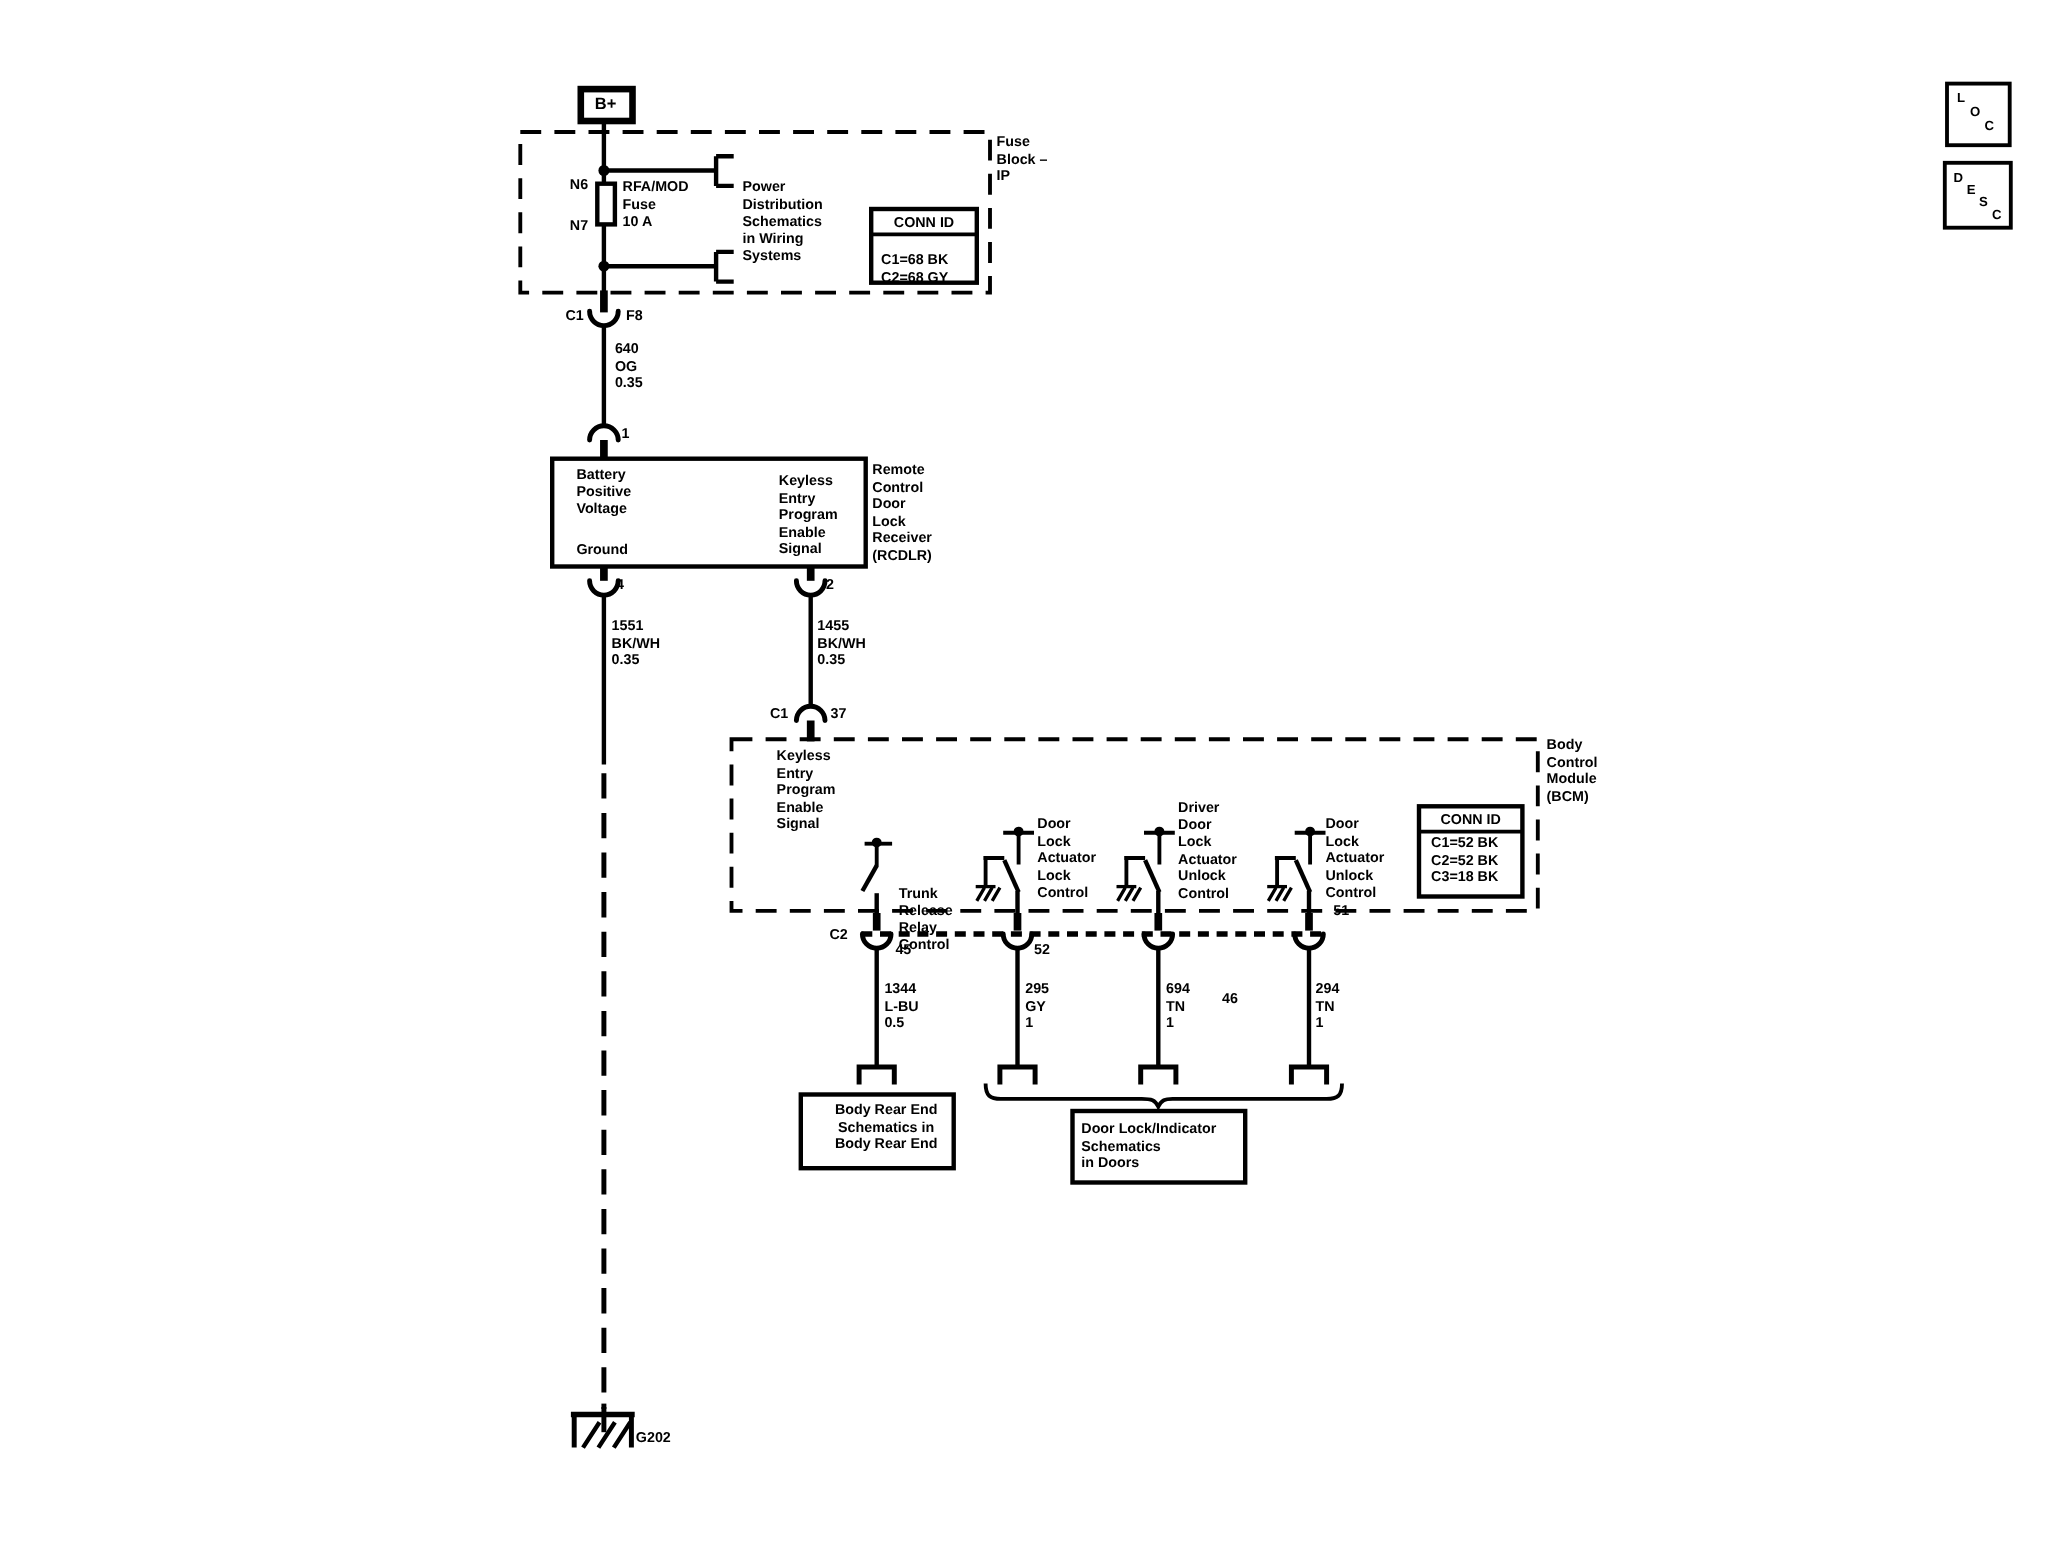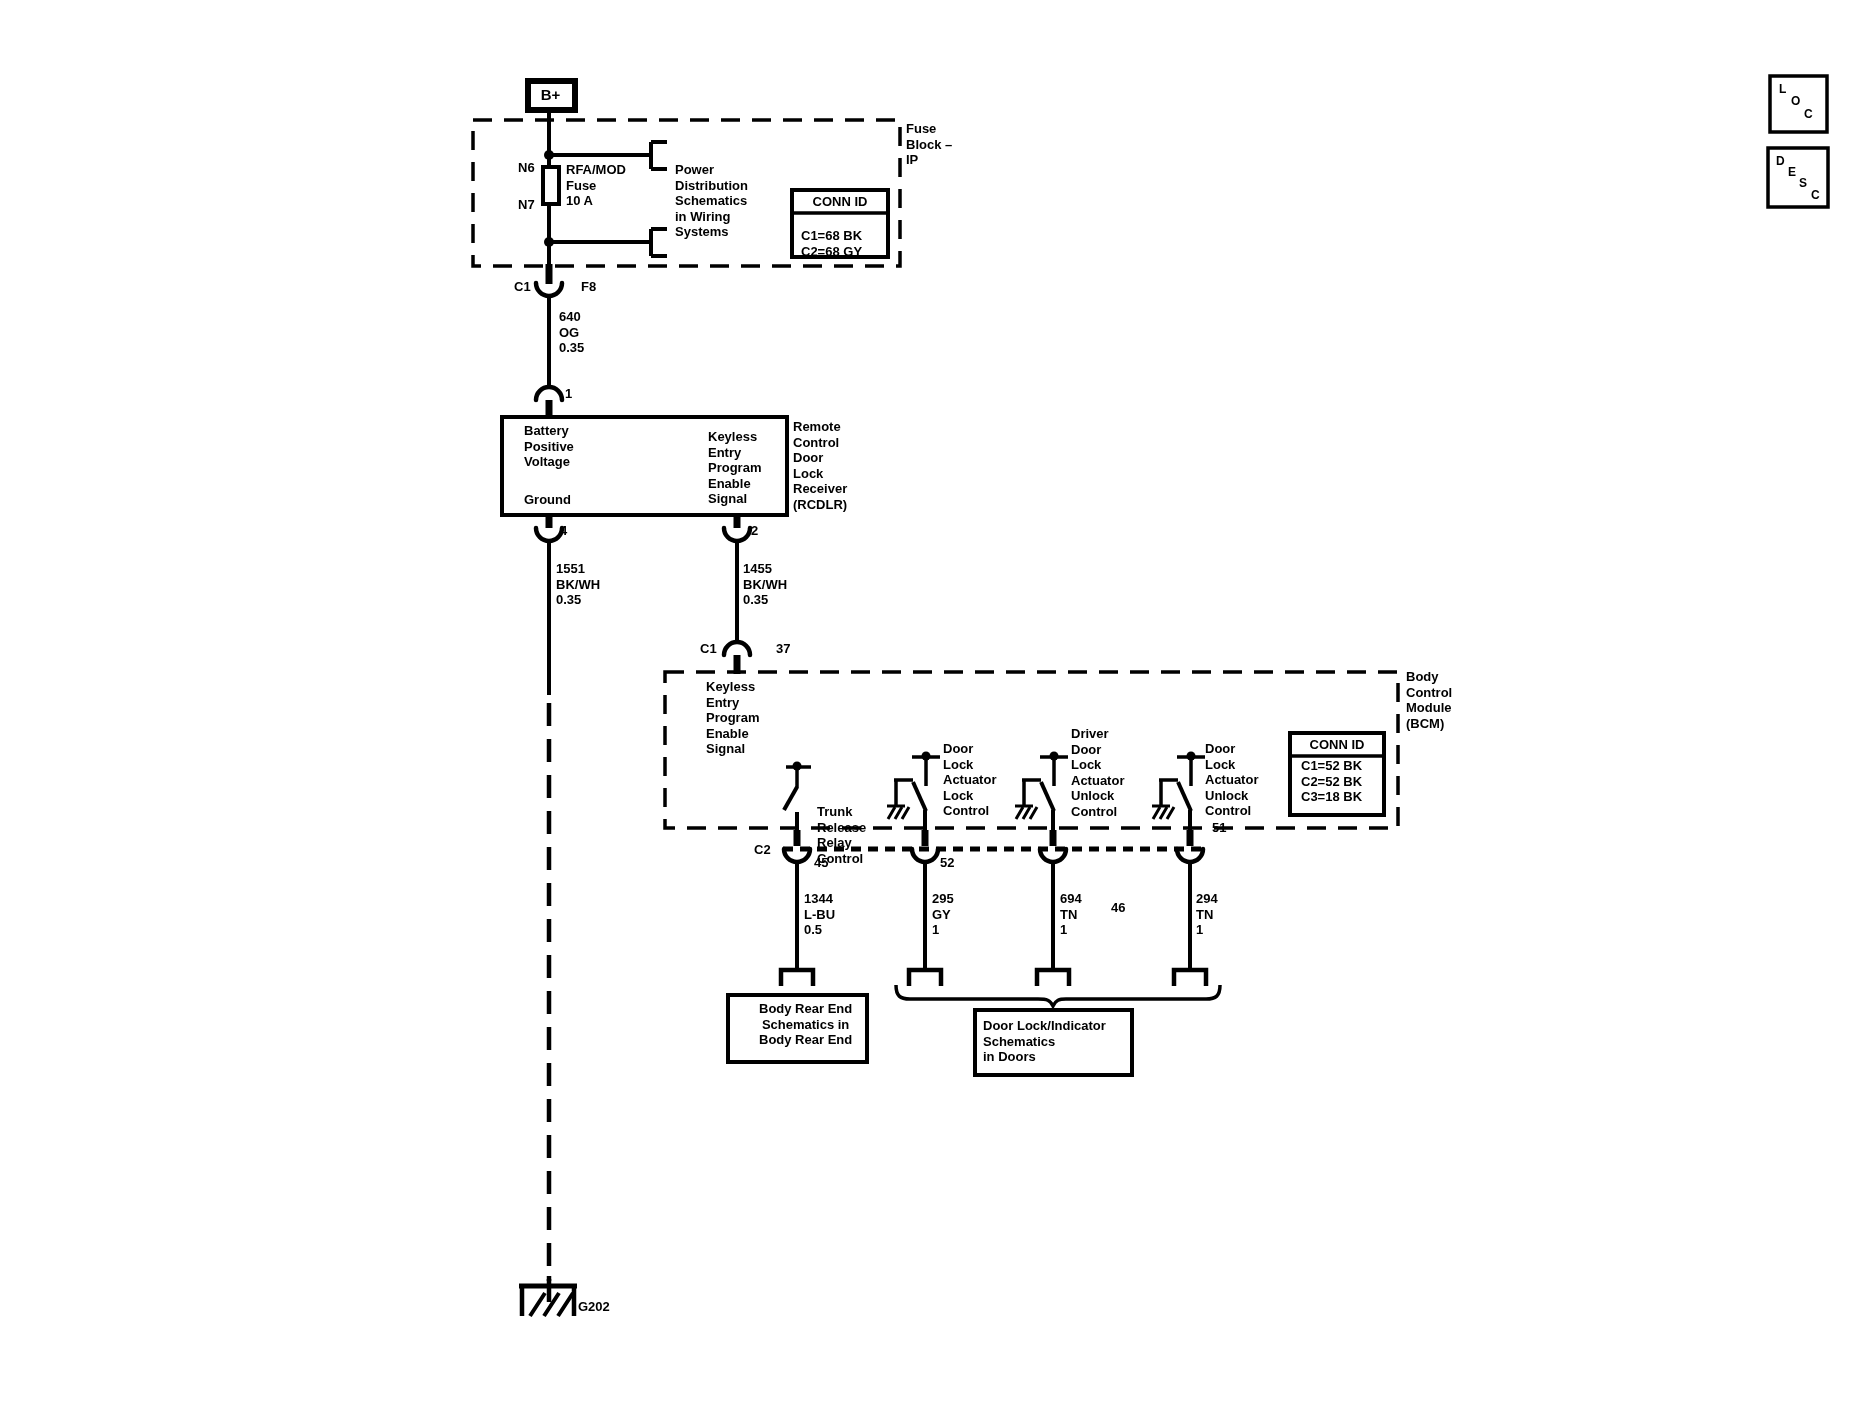--- a/index.html
+++ b/index.html
@@ -215,21 +215,21 @@
 Systems</div>
   <div class="lbl" style="left:906px;top:121px;">Fuse
 Block –
 IP</div>
 
   <div class="lbl ctr" style="left:792px;top:194px;width:96px;">CONN ID</div>
   <div class="lbl" style="left:801px;top:216px;margin-top:12px;">C1=68 BK
 C2=68 GY</div>
 
   <div class="lbl" style="left:514px;top:279px;">C1</div>
-  <div class="lbl" style="left:569px;top:279px;margin-left:12px;">F8</div>
+  <div class="lbl" style="left:569px;top:279px;">F8</div>
 
   <div class="lbl" style="left:559px;top:309px;">640
 OG
 0.35</div>
 
   <div class="lbl" style="left:565px;top:386px;">1</div>
 
   <div class="lbl" style="left:524px;top:423px;">Battery
 Positive
 Voltage</div>
@@ -250,21 +250,21 @@
   <div class="lbl" style="left:751px;top:523px;">2</div>
 
   <div class="lbl" style="left:556px;top:561px;">1551
 BK/WH
 0.35</div>
   <div class="lbl" style="left:743px;top:561px;">1455
 BK/WH
 0.35</div>
 
   <div class="lbl" style="left:700px;top:641px;">C1</div>
-  <div class="lbl" style="left:755px;top:641px;margin-left:21px;">37</div>
+  <div class="lbl" style="left:755px;top:641px;">37</div>
 
   <div class="lbl" style="left:706px;top:679px;">Keyless
 Entry
 Program
 Enable
 Signal</div>
   <div class="lbl" style="left:817px;top:804px;">Trunk
 Release
 Relay
 Control</div>

